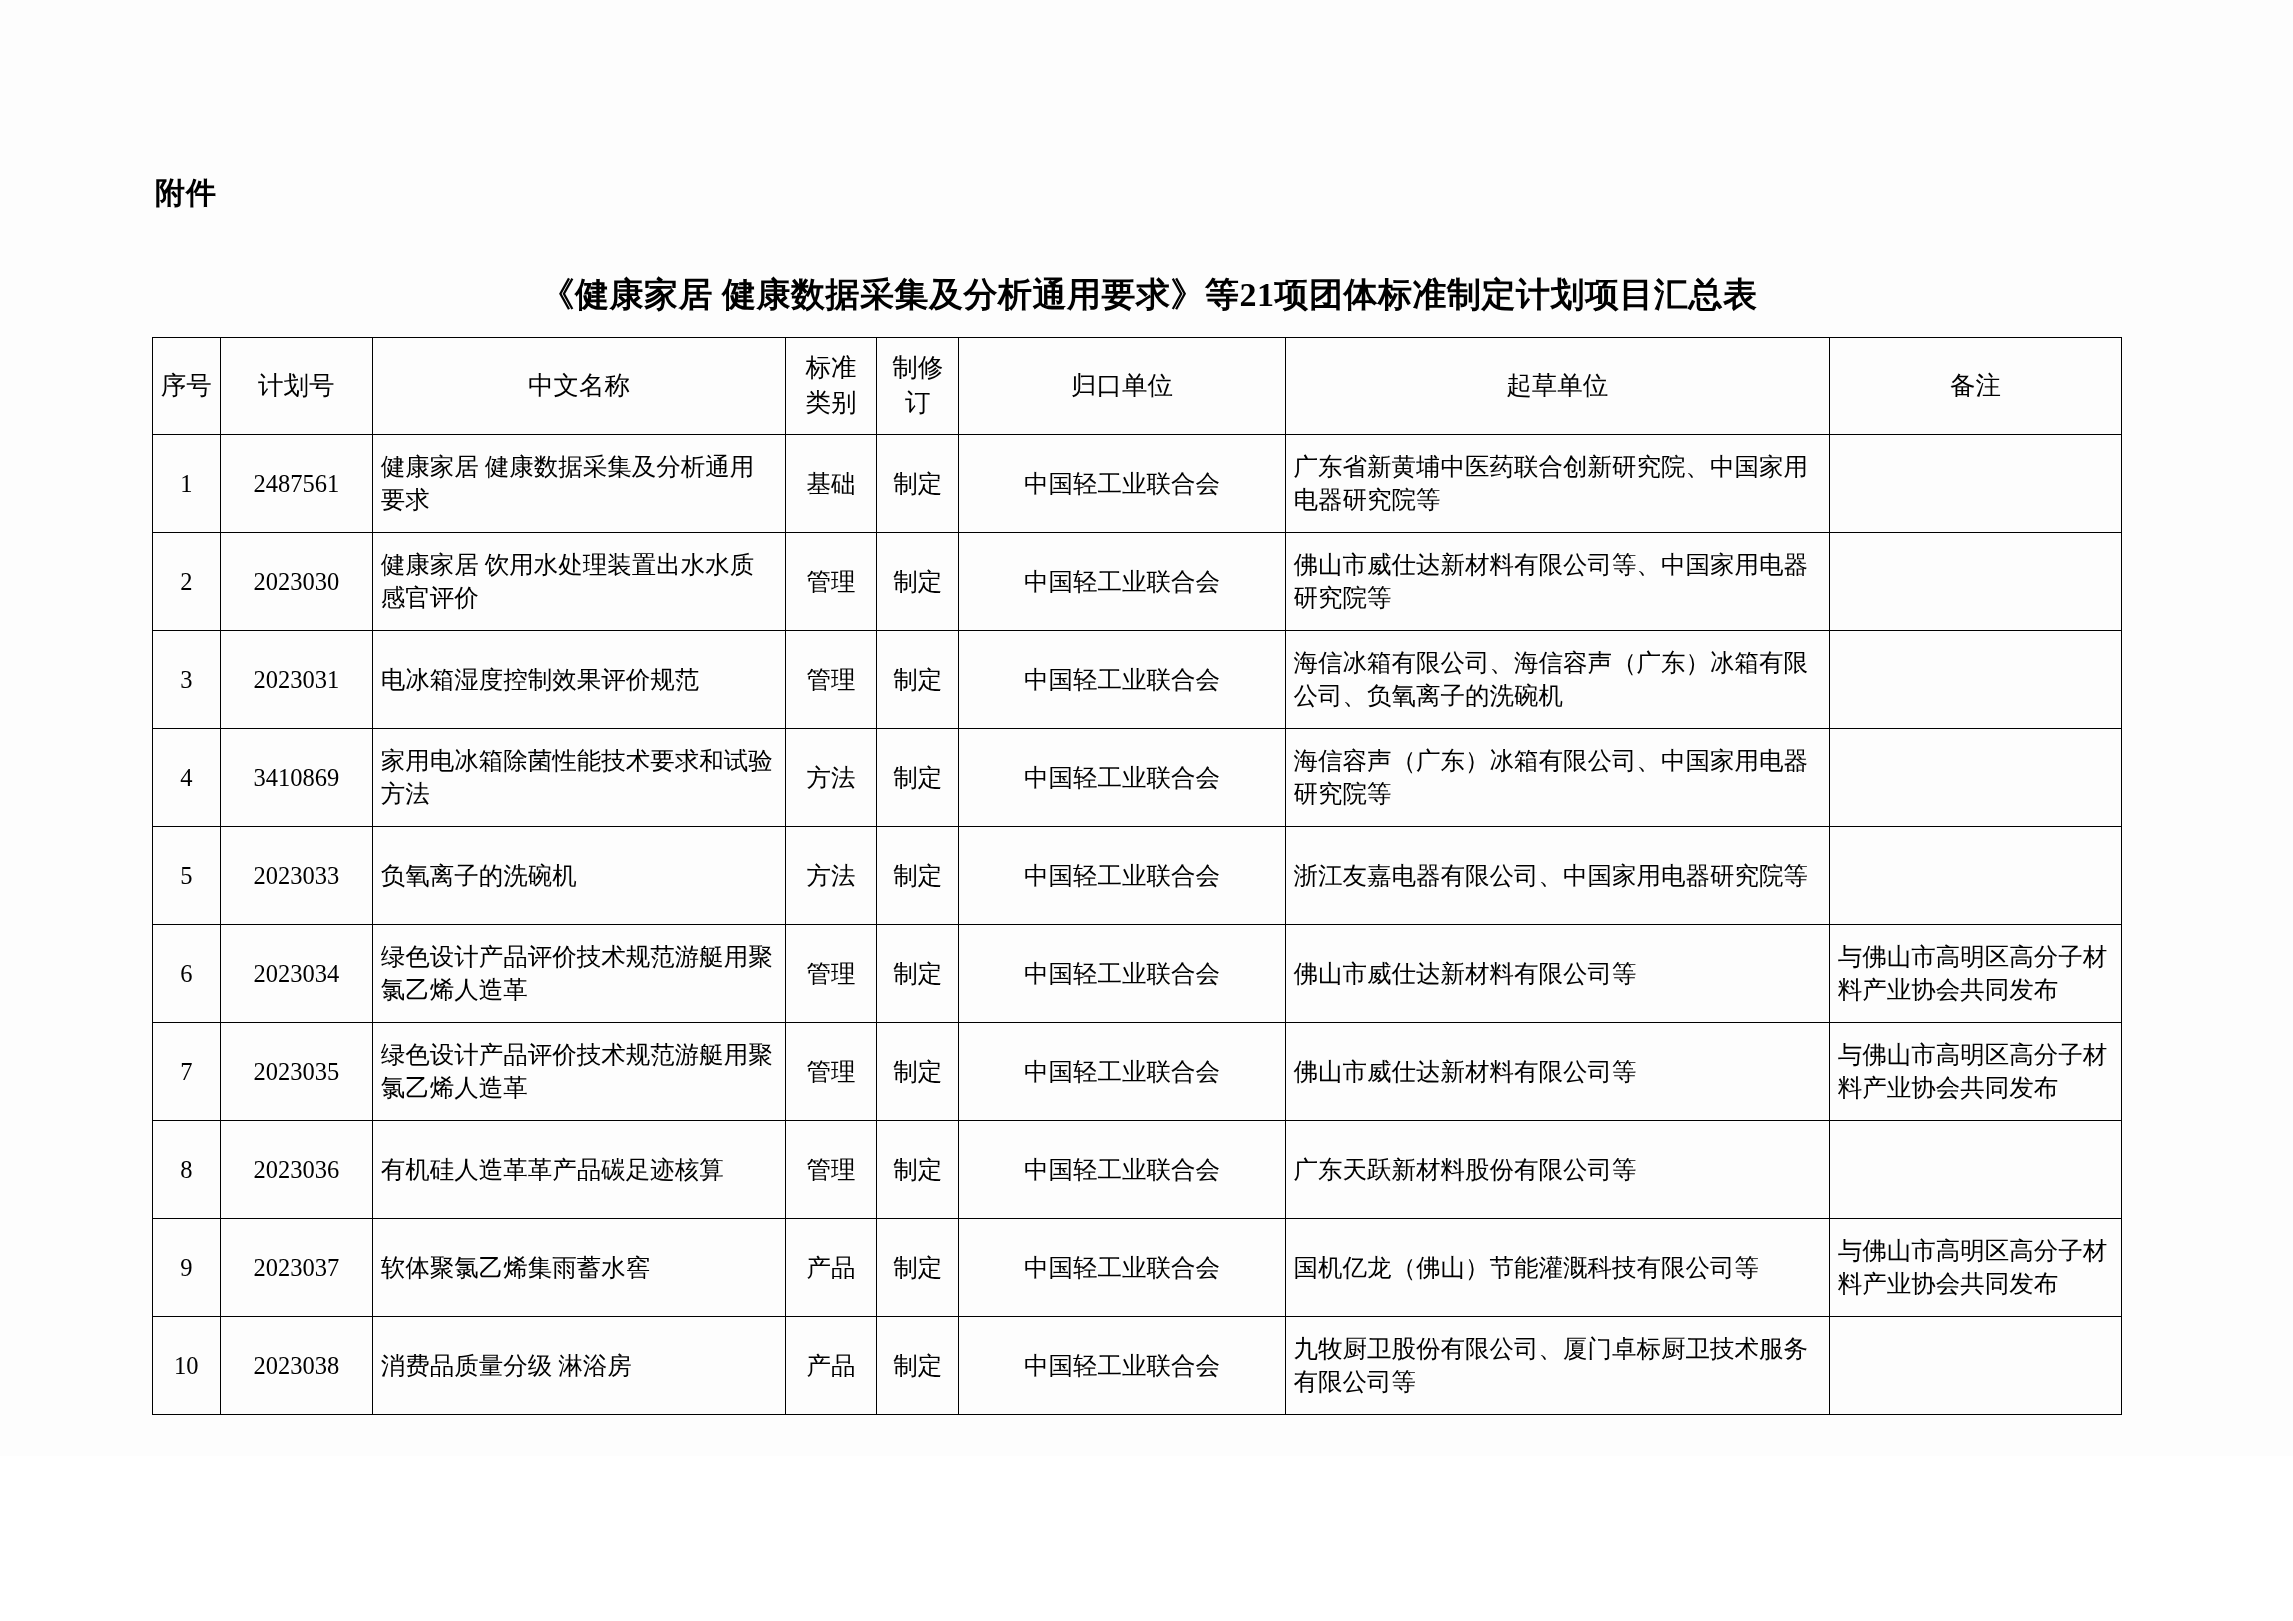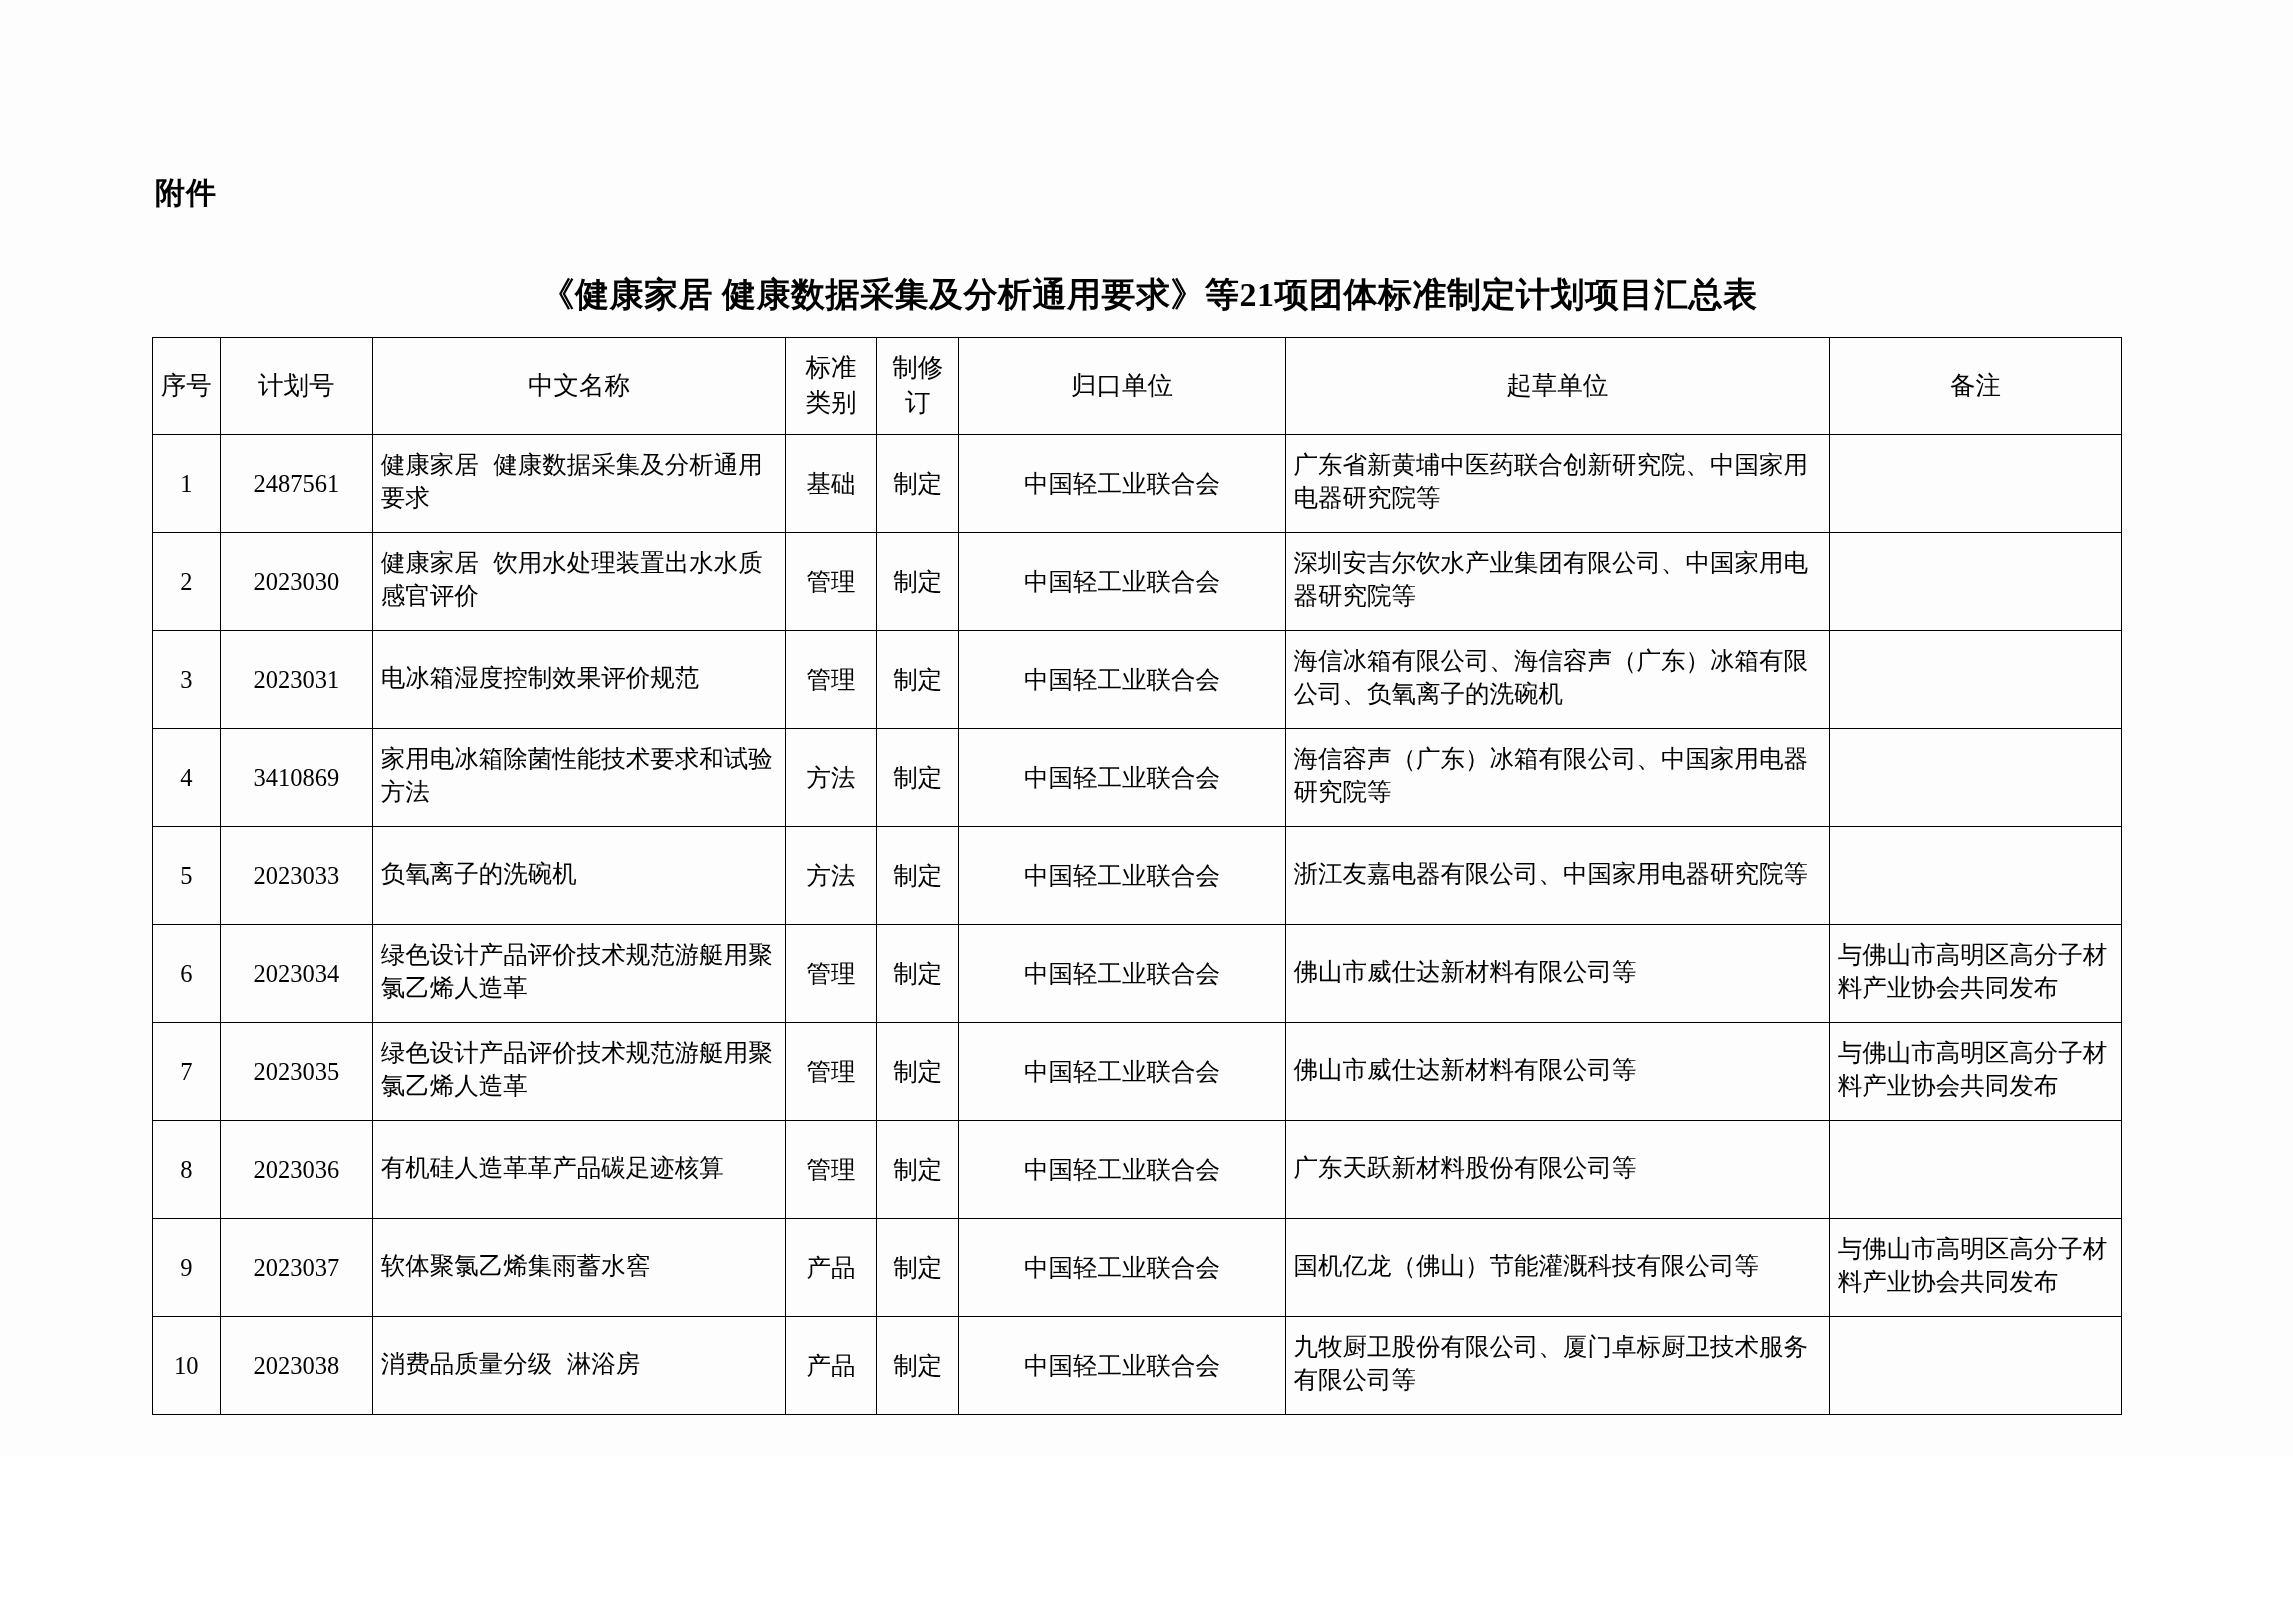--- a/index.html
+++ b/index.html
@@ -70,21 +70,20 @@
   .col-rev { width: 74px; }
   .col-dept { width: 294px; }
   .col-draft { width: 490px; }
   .col-remark { width: 263px; }
 
   td.c-seq, td.c-plan, td.c-type, td.c-rev, td.c-dept {
     text-align: center;
   }
   td.c-name, td.c-draft, td.c-remark {
     text-align: left;
-    font-family: Liberation Mono, monospace;
   }
   tbody tr { height: 98px; }
   .th-two-line {
     line-height: 1.2;
   }
 </style>
 </head>
 <body>
 
 <div class="page">
@@ -127,21 +126,21 @@
           <td class="c-draft">广东省新黄埔中医药联合创新研究院、中国家用电器研究院等</td>
           <td class="c-remark"></td>
         </tr>
         <tr>
           <td class="c-seq">2</td>
           <td class="c-plan">2023030</td>
           <td class="c-name">健康家居  饮用水处理装置出水水质  感官评价</td>
           <td class="c-type">管理</td>
           <td class="c-rev">制定</td>
           <td class="c-dept">中国轻工业联合会</td>
-          <td class="c-draft">深圳安吉尔饮水产业集团有限公司、中国家用电器研究院等</td>
+          <td class="c-draft">佛山市威仕达新材料有限公司等、中国家用电器研究院等</td>
           <td class="c-remark"></td>
         </tr>
         <tr>
           <td class="c-seq">3</td>
           <td class="c-plan">2023031</td>
           <td class="c-name">电冰箱湿度控制效果评价规范</td>
           <td class="c-type">管理</td>
           <td class="c-rev">制定</td>
           <td class="c-dept">中国轻工业联合会</td>
           <td class="c-draft">海信冰箱有限公司、海信容声（广东）冰箱有限公司、负氧离子的洗碗机</td>

